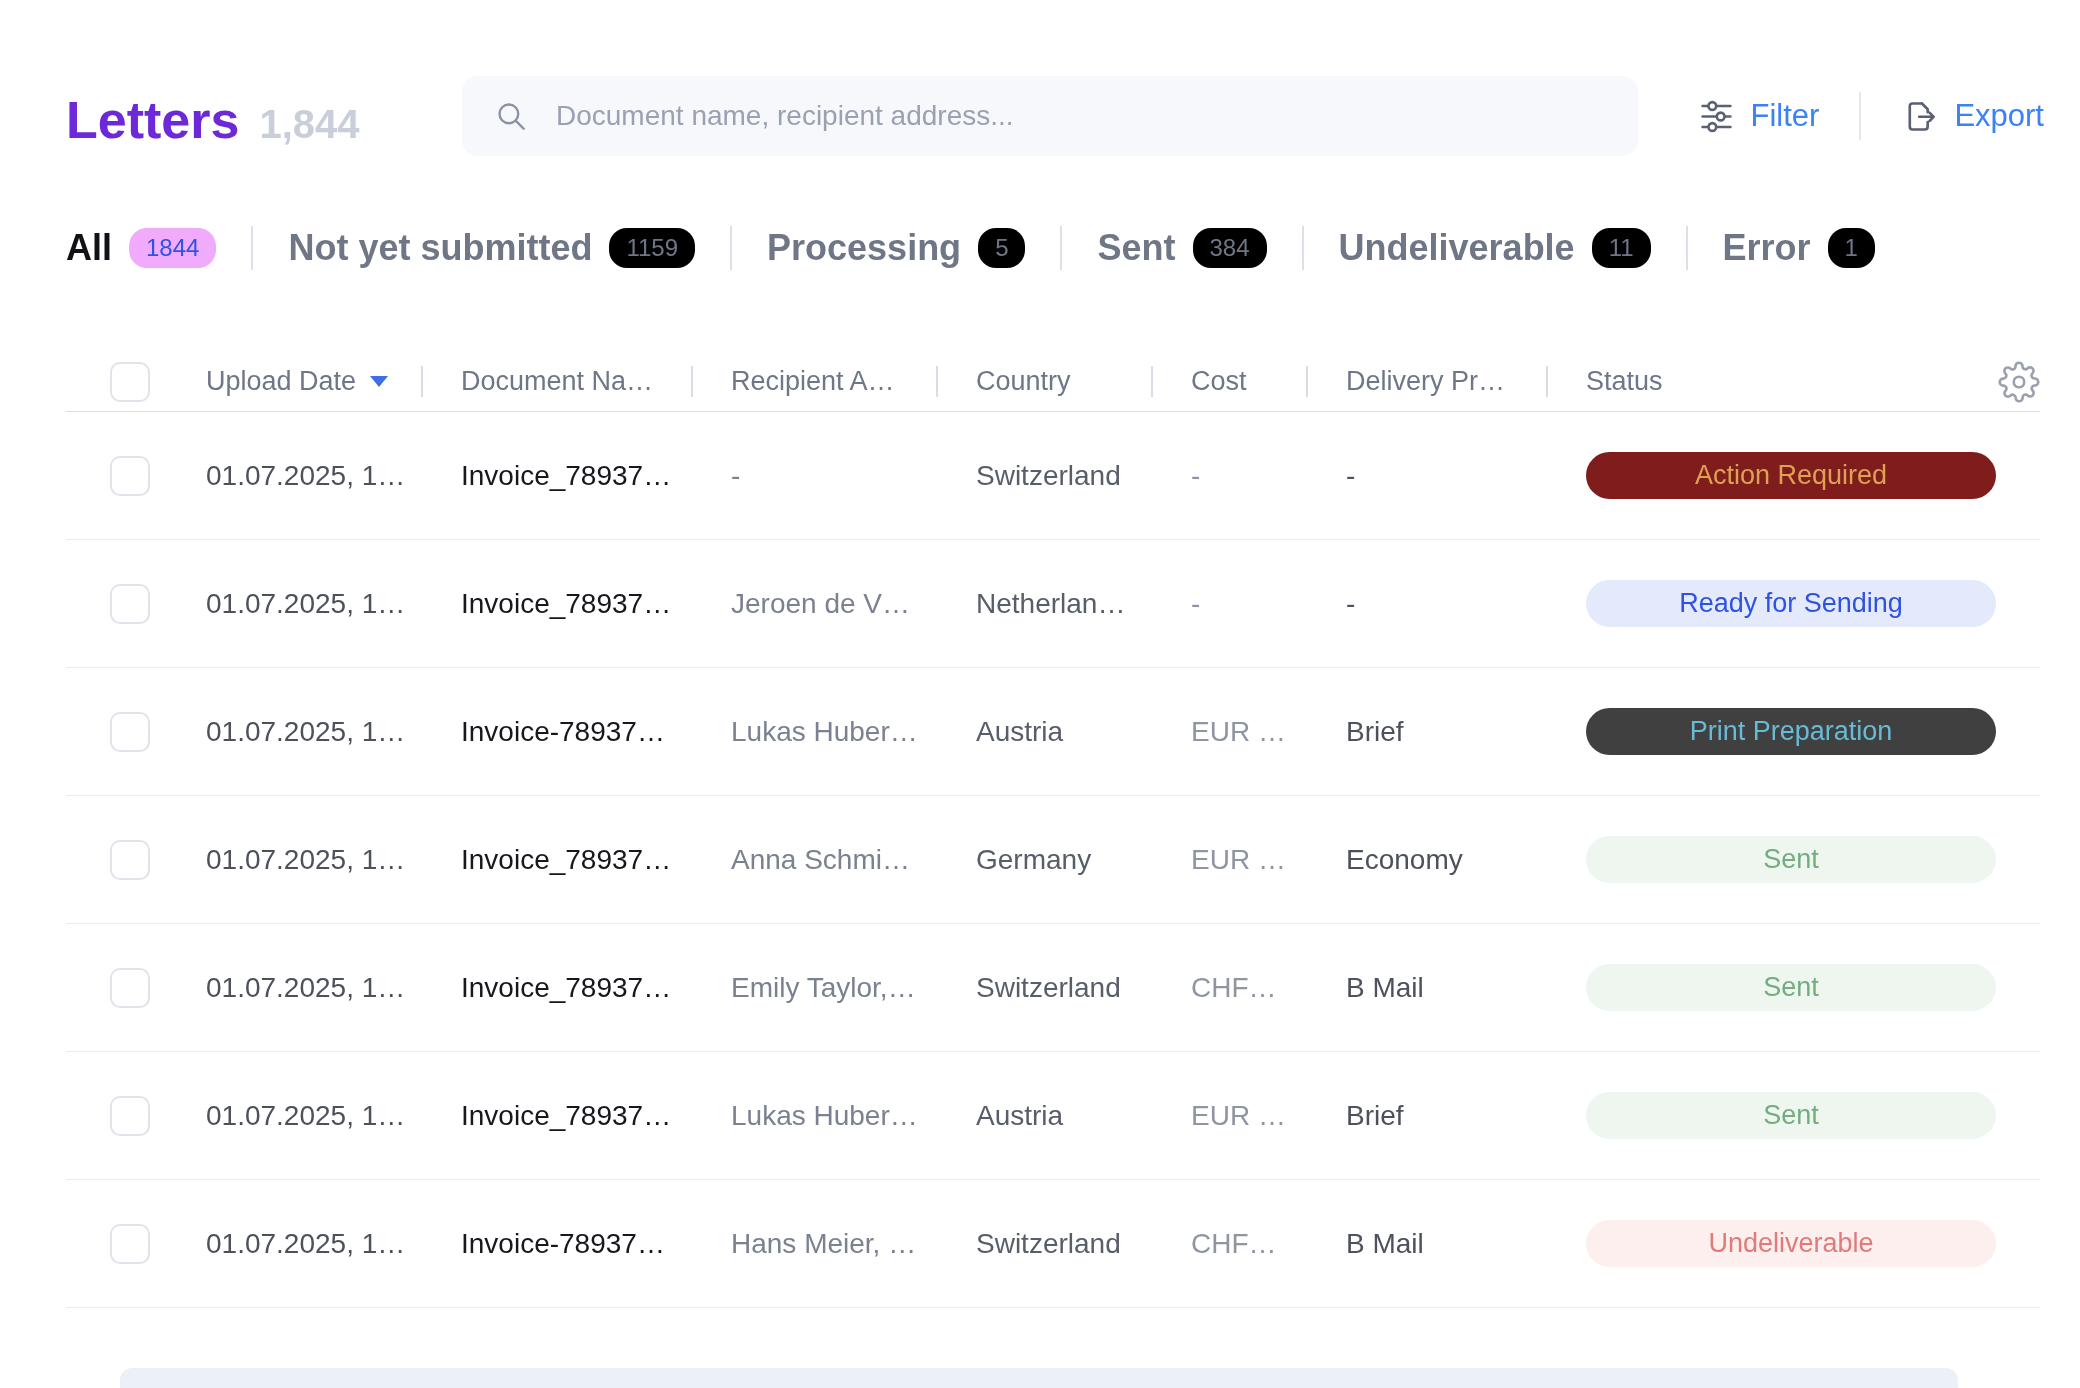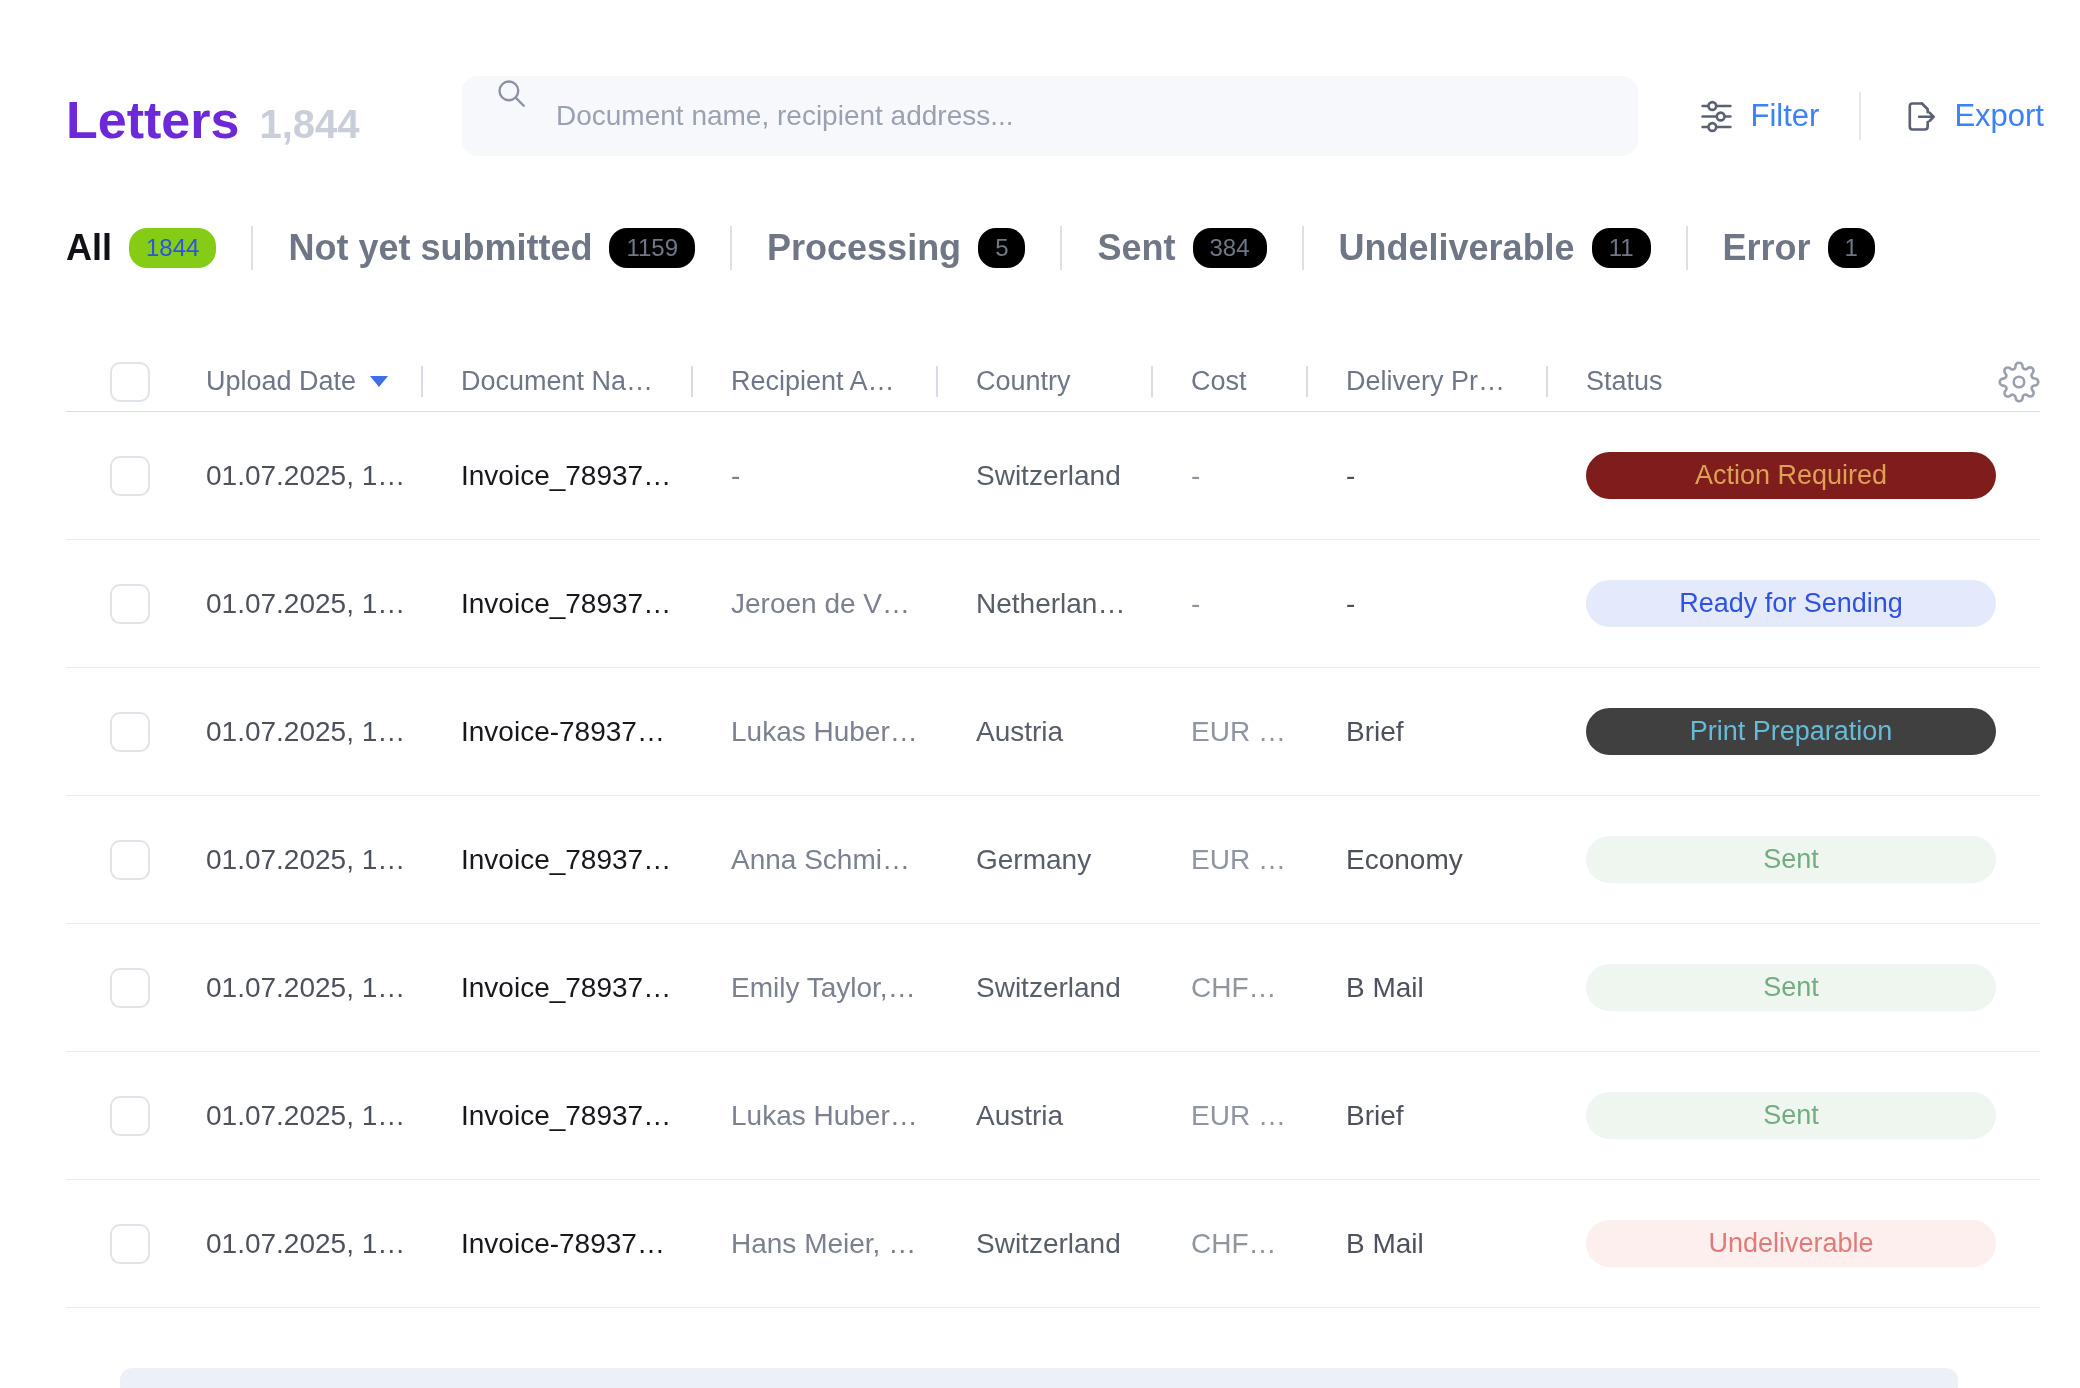--- a/index.html
+++ b/index.html
@@ -5,38 +5,38 @@
   * { box-sizing: border-box; margin: 0; padding: 0; }
   html,body { width: 2080px; height: 1388px; background: #ffffff;
     font-family: "Liberation Sans", sans-serif; position: relative; overflow: hidden; }
 
   
   .title-wrap { position: absolute; left: 66px; top: 90px; display: flex; align-items: baseline; gap: 20px; }
   .page-title { font-size: 52px; font-weight: 700; color: #6d28d9; }
   .page-count { font-size: 40px; font-weight: 700; color: #c9ceda; }
 
   .search-bar { position: absolute; left: 462px; top: 76px; width: 1176px; height: 80px;
-    background: #f7f8fb; border-radius: 16px; display: flex; padding: 0 32px; }
+    background: #f7f8fb; border-radius: 16px; display: flex; align-items: center; padding: 0 32px; }
   .search-bar svg { flex: 0 0 auto; }
   .search-bar input { border: 0; outline: 0; background: transparent; margin-left: 28px;
     font-size: 28px; color: #3a3f4c; width: 100%; font-family: "Liberation Sans", sans-serif; }
   .search-bar input::placeholder { color: #9aa1b2; }
 
   .header-actions { position: absolute; right: 36px; top: 76px; height: 80px; display: flex; align-items: center; }
   .action-btn { display: flex; align-items: center; gap: 16px; font-size: 31px; color: #3b82f6; cursor: pointer; }
   .header-vdiv { width: 2px; height: 48px; background: #e4e7ed; margin: 0 40px; }
 
   
   .tabs { position: absolute; left: 66px; top: 226px; display: flex; align-items: center; }
   .tab { display: flex; align-items: center; gap: 17px; cursor: pointer; }
   .tab-label { font-size: 36px; font-weight: 700; color: #6f7787; }
   .tab-badge { font-size: 24px; font-weight: 500; color: #6f7787; background: #000000;
     border-radius: 18px; padding: 8px 17px; line-height: 1; }
   .tab.active .tab-label { color: #101218; }
-  .tab.active .tab-badge { color: #2e52e2; background: #84cc16; }
+  .tab.active .tab-badge { color: #2e52e2; background: #f0abfc; }
   .tab-div { width: 2px; height: 44px; background: #dde0e8; margin: 0 35px; }
 
   
   .table { position: absolute; left: 66px; right: 40px; top: 352px; }
   .grid-row { display: grid; grid-template-columns: 100px 255px 270px 245px 215px 155px 240px 1fr;
     align-items: center; }
   .thead { height: 60px; border-bottom: 1px solid #dadde4; position: relative; }
   .th { font-size: 27px; color: #6f7688; padding-left: 40px; position: relative;
     display: flex; align-items: center; gap: 14px; white-space: nowrap; overflow: hidden; }
   .th .col-div { position: absolute; left: 0; top: 50%; transform: translateY(-50%);

